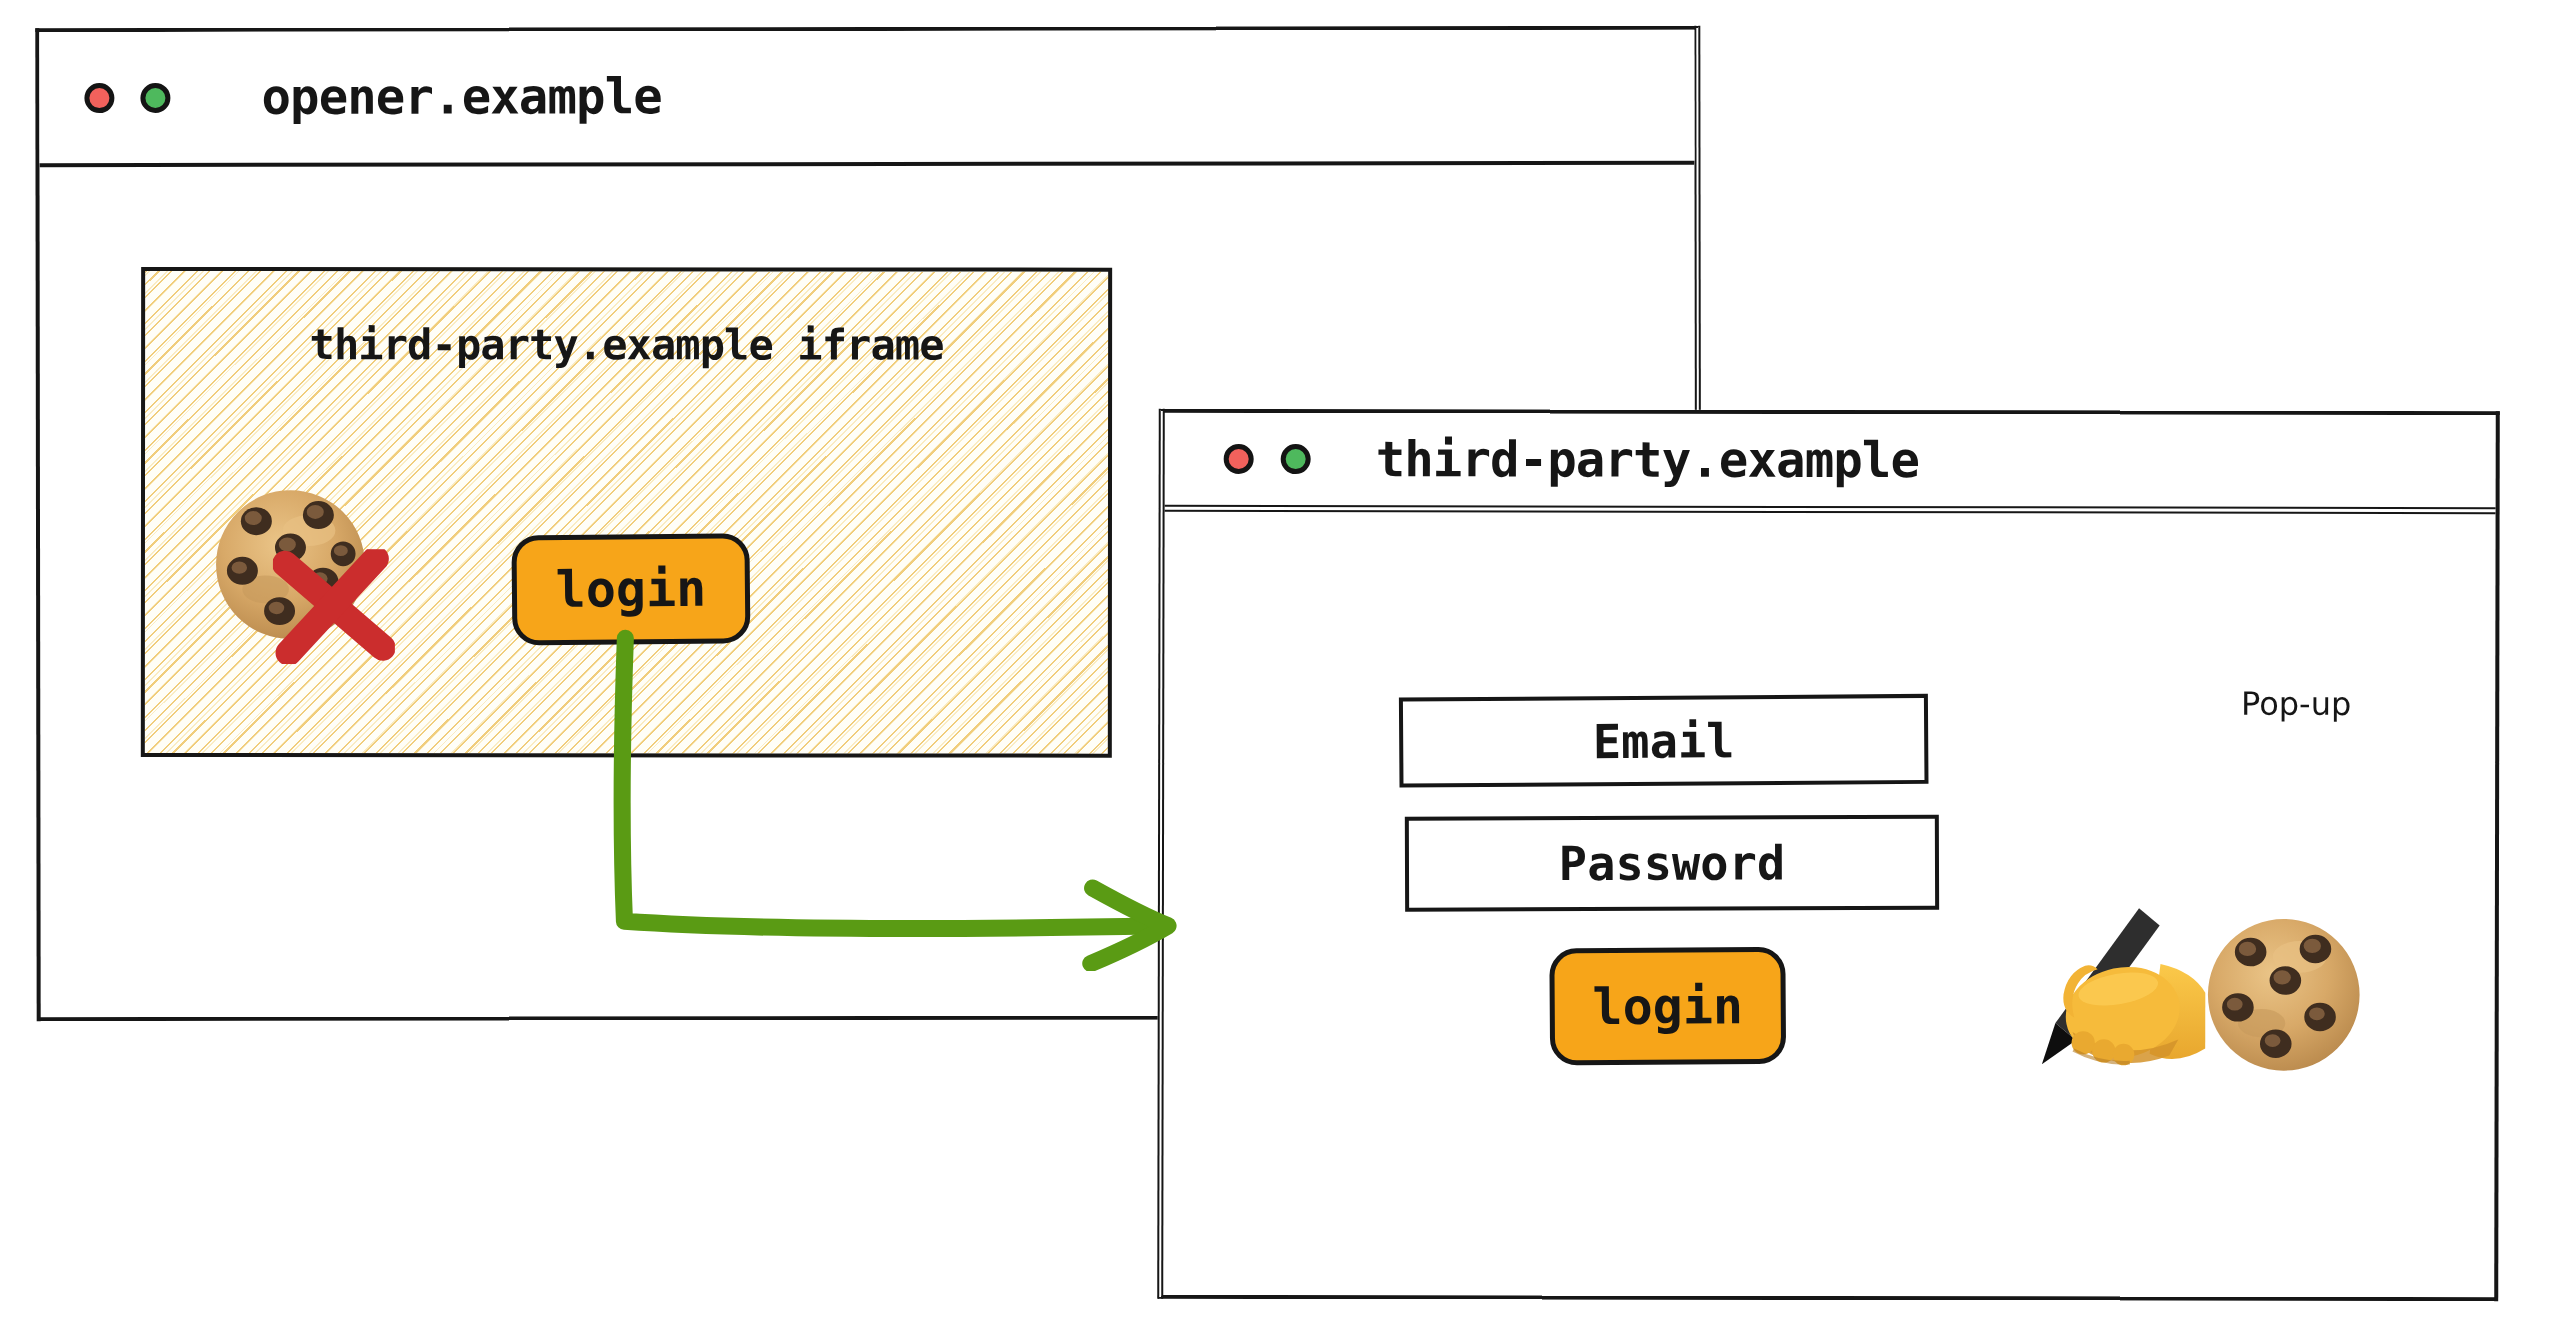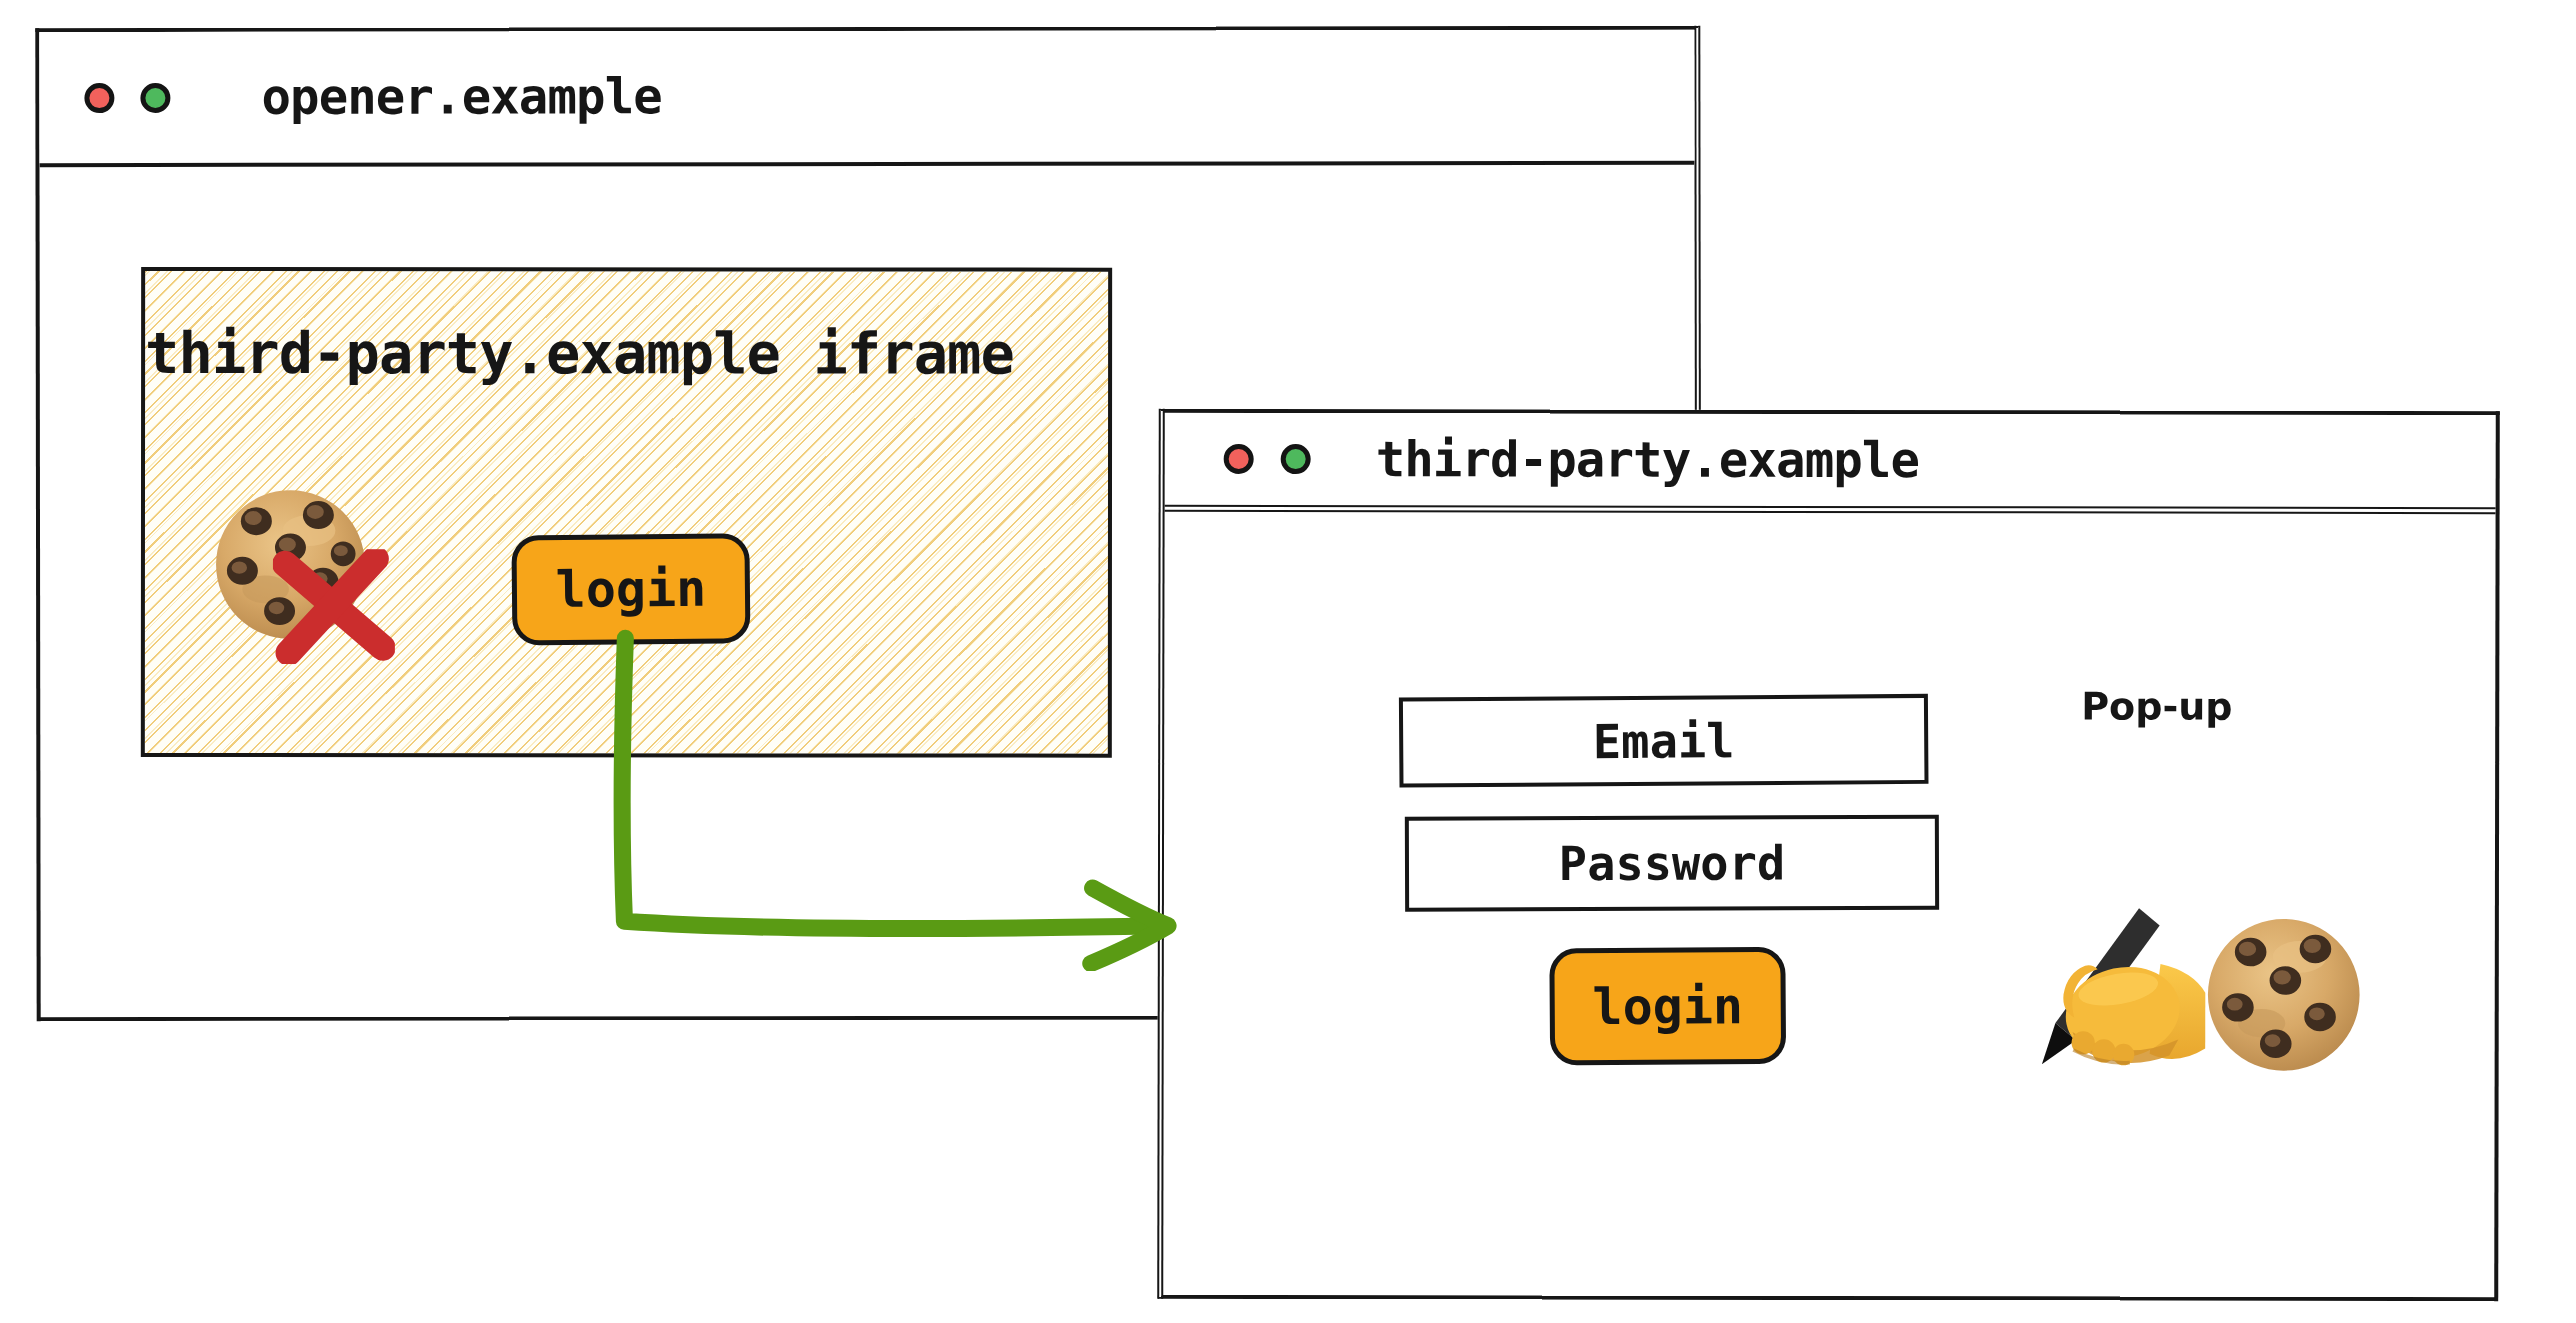--- a/index.html
+++ b/index.html
@@ -37,41 +37,41 @@
   .gap-sm { margin-left: 26px; }
   #opener-window .win-title { margin-left: 91px; }
   #popup-window .gap-sm { margin-left: 27px; }
   #popup-window .win-title { margin-left: 65px; }
   .win-title { font-size: 49px; font-weight: bold; letter-spacing: -0.9px; white-space: nowrap; }
 
   #iframe-box {
     position: absolute; left: 101px; top: 236px; width: 971px; height: 490px;
     border: 4.5px solid #161616; transform: rotate(0.12deg);
   }
-  .iframe-label { margin-top: 49px; text-align: left; font-size: 57px; font-weight: bold; letter-spacing: -0.9px; white-space: nowrap; }
+  .iframe-label { margin-top: 49px; text-align: center; font-size: 42px; font-weight: bold; letter-spacing: -0.9px; white-space: nowrap; }
 
   .sketch-btn {
     position: absolute; background: #f7a519; border: 5.4px solid #161616; border-radius: 27px;
     display: flex; align-items: center; justify-content: center;
     font-size: 50px; font-weight: bold; cursor: pointer;
   }
   #iframe-login-button { left: 367px; top: 263px; width: 238px; height: 110px; transform: rotate(-0.6deg); }
   #popup-login-button  { left: 386px; top: 534px; width: 236px; height: 117px; transform: rotate(-0.5deg); }
 
   .sketch-field {
     position: absolute; background: #ffffff; border: 4.5px solid #161616;
     display: flex; align-items: center; justify-content: center;
     font-size: 47px; font-weight: bold;
   }
   #email-field    { left: 235px; top: 282px; width: 529px; height: 90px; transform: rotate(-0.5deg); }
   #password-field { left: 241px; top: 402px; width: 534px; height: 95px; transform: rotate(-0.3deg); }
 
   #popup-label {
-    position: absolute; left: 917px; top: 270px; width: 270px; text-align: left;
-    font-size: 38px; font-weight: bold;
+    position: absolute; left: 917px; top: 270px; width: 270px; text-align: right;
+    font-size: 32px; font-weight: normal;
     font-family: "DejaVu Sans", "Liberation Sans", sans-serif;
   }
 
   .abs { position: absolute; }
   #flow-arrow { left: 593px; top: 629px; width: 611px; height: 342px; z-index: 5; pointer-events: none; }
 
   #blocked-cookie-icon { left: 68px;  top: 216px; width: 155px; height: 155px; }
   #red-cross-icon      { left: 128px; top: 278px; width: 122px; height: 115px; z-index: 2; }
   #popup-cookie-icon   { left: 1041px; top: 501px; width: 158px; height: 158px; }
   #writing-hand-icon   { left: 869px;  top: 492px; width: 180px; height: 166px; }

